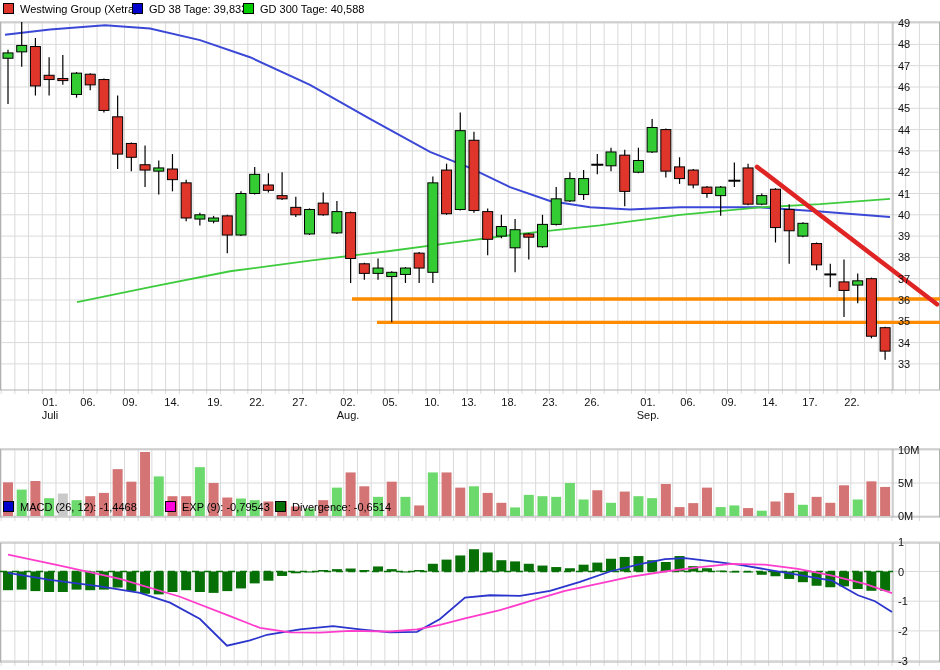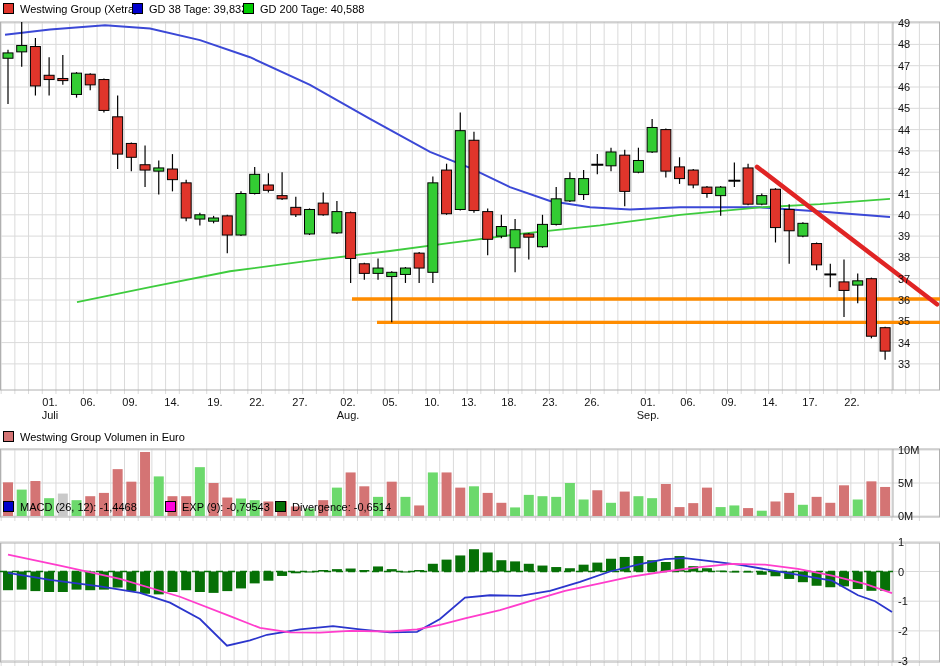--- a/index.html
+++ b/index.html
@@ -779,25 +779,22 @@
       <text x="688" y="406" fill="#111111" font-size="11" font-family="&quot;Liberation Sans&quot;,&quot;DejaVu Sans&quot;,sans-serif" text-anchor="middle">06.</text>
       <text x="729" y="406" fill="#111111" font-size="11" font-family="&quot;Liberation Sans&quot;,&quot;DejaVu Sans&quot;,sans-serif" text-anchor="middle">09.</text>
       <text x="770" y="406" fill="#111111" font-size="11" font-family="&quot;Liberation Sans&quot;,&quot;DejaVu Sans&quot;,sans-serif" text-anchor="middle">14.</text>
       <text x="810" y="406" fill="#111111" font-size="11" font-family="&quot;Liberation Sans&quot;,&quot;DejaVu Sans&quot;,sans-serif" text-anchor="middle">17.</text>
       <text x="852" y="406" fill="#111111" font-size="11" font-family="&quot;Liberation Sans&quot;,&quot;DejaVu Sans&quot;,sans-serif" text-anchor="middle">22.</text>
     </svg>
 
   <div class="legend" style="top:3px">
     <span class="item" style="left:3px"><i class="sw" style="background: rgb(224, 53, 43);"></i><span>Westwing Group (Xetra)</span></span>
     <span class="item" style="left:132px"><i class="sw" style="background: rgb(0, 0, 204);"></i><span>GD 38 Tage: 39,833</span></span>
-    <span class="item" style="left:243px"><i class="sw" style="background: rgb(0, 204, 0);"></i><span>GD 200 Tage: 40,588</span></span>
+    <span class="item" style="left:243px"><i class="sw" style="background: rgb(0, 204, 0);"></i><span>GD 300 Tage: 40,588</span></span>
   </div>
 
-  <div class="legend" style="top:431px">
-    <span class="item" style="left:3px"><i class="sw" style="background: rgb(212, 116, 116);"></i><span>Westwing Group Volumen in Euro</span></span>
-  </div>
 
   <div class="legend" style="top:501px">
     <span class="item" style="left:3px"><i class="sw" style="background: rgb(0, 0, 204);"></i><span>MACD (26, 12): -1,4468</span></span>
     <span class="item" style="left:165px"><i class="sw" style="background: rgb(255, 0, 221);"></i><span>EXP (9): -0,79543</span></span>
     <span class="item" style="left:275px"><i class="sw" style="background: rgb(6, 112, 6);"></i><span>Divergence: -0,6514</span></span>
   </div>
 </div>
 
 </body></html>

